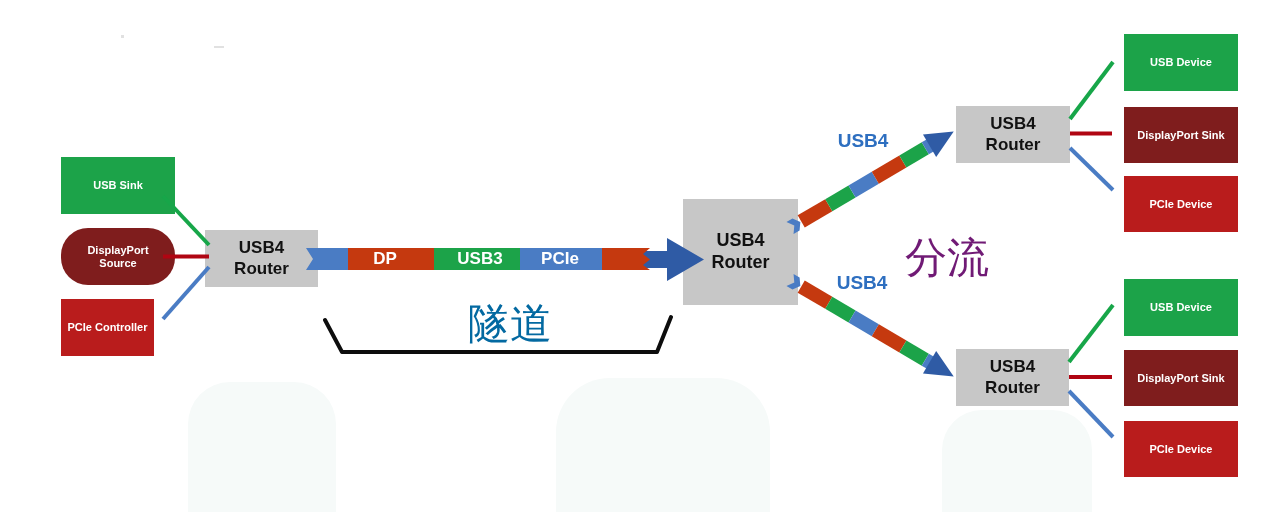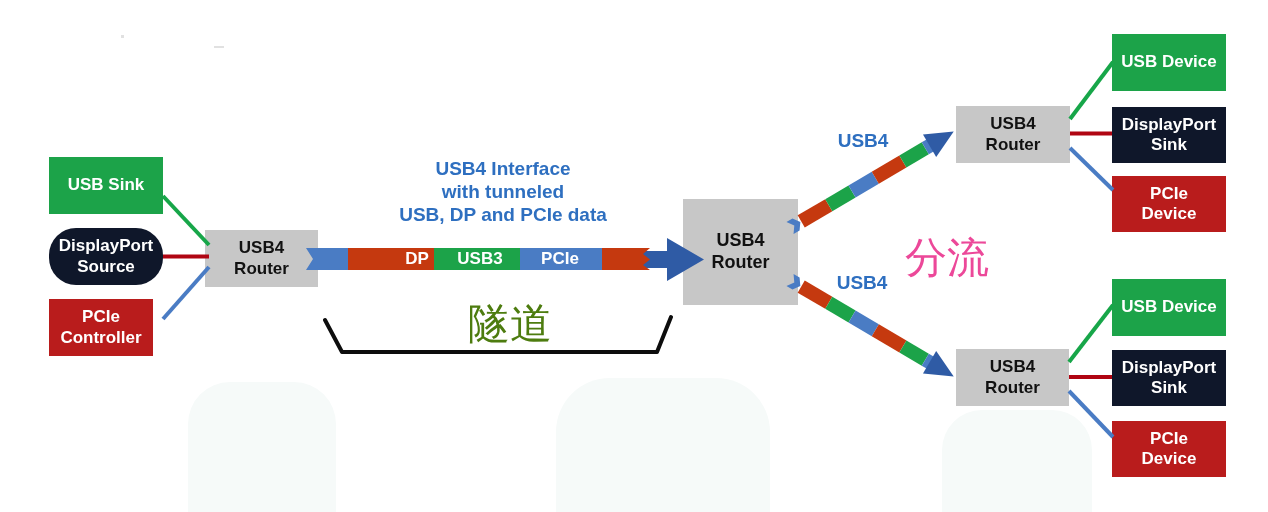--- a/index.html
+++ b/index.html
@@ -3,70 +3,70 @@
 <meta charset="utf-8">
 <style>
   html,body{margin:0;padding:0;background:#ffffff;}
   #canvas{
     position:relative;width:1268px;height:512px;overflow:hidden;background:#ffffff;
     font-family:"Liberation Sans","DejaVu Sans",sans-serif;
   }
   .blob{position:absolute;background:#f6faf9;z-index:0;}
   .box{
     position:absolute;z-index:2;display:flex;align-items:center;justify-content:center;
-    text-align:center;color:#ffffff;font-weight:700;font-size:17px;line-height:1.18;
+    text-align:center;color:#ffffff;font-weight:700;font-size:11px;line-height:1.18;margin-left:12px;
   }
   .box .inner{width:96px;}
   .router{
     position:absolute;z-index:2;background:#c7c7c7;display:flex;flex-direction:column;
     align-items:center;justify-content:center;text-align:center;color:#111111;
     font-weight:700;font-size:17px;line-height:1.2;
   }
   .router.big{font-size:18px;}
   .green{background:#1ca349;}
-  .red{background:#0f172a;}
+  .red{background:#7f1d1d;}
   .blue{background:#b91c1c;}
   svg.overlay{position:absolute;left:0;top:0;z-index:5;}
   .band-label{
     position:absolute;z-index:10;display:flex;align-items:center;justify-content:center;
     color:#ffffff;font-weight:700;font-size:17px;
   }
   .caption{
     position:absolute;z-index:10;text-align:center;color:#2e6fc0;font-weight:700;
     font-size:19px;line-height:23px;
   }
   .link-label{
     position:absolute;z-index:10;color:#2e6fc0;font-weight:700;font-size:19px;text-align:center;
   }
   .cjk{
     position:absolute;z-index:10;font-size:42px;line-height:1.05;text-align:center;
     font-family:"Liberation Sans","DejaVu Sans",sans-serif;
   }
-  .cjk.tunnel{color:#4d7c0f;}
-  .cjk.split{color:#ec4899;}
+  .cjk.tunnel{color:#0369a1;}
+  .cjk.split{color:#701a75;}
   .speck{position:absolute;background:#c9c9c9;opacity:.55;z-index:1;}
 </style>
 </head>
 <body>
 
 <div id="canvas">
 
   <div class="blob" style="left:188px;top:382px;width:148px;height:130px;border-radius:42px 42px 0 0;"></div>
   <div class="blob" style="left:556px;top:378px;width:214px;height:134px;border-radius:54px 54px 0 0;"></div>
   <div class="blob" style="left:942px;top:410px;width:150px;height:102px;border-radius:40px 40px 0 0;"></div>
   <div class="speck" style="left:121px;top:35px;width:3px;height:3px;"></div>
   <div class="speck" style="left:214px;top:46px;width:10px;height:2px;"></div>
 
   <div class="box green" style="left:49px;top:157px;width:114px;height:57px;">
     <div class="inner">USB Sink</div>
   </div>
   <div class="box red" style="left:49px;top:228px;width:114px;height:57px;border-radius:27px;">
     <div class="inner">DisplayPort Source</div>
   </div>
-  <div class="box blue" style="left:49px;top:299px;width:104px;height:57px;">
+  <div class="box blue" style="left:49px;top:299px;width:93px;height:57px;">
     <div class="inner">PCIe Controller</div>
   </div>
 
   <div class="router" style="left:205px;top:230px;width:113px;height:57px;">
     <span>USB4</span>
     <span>Router</span>
   </div>
 
   <div class="router big" style="left:683px;top:199px;width:115px;height:106px;">
     <span>USB4</span>
@@ -141,29 +141,24 @@
       <rect x="72" y="-7" width="27" height="14" fill="#4a7cc4"></rect>
       <rect x="99" y="-7" width="32" height="14" fill="#c5390f"></rect>
       <rect x="131" y="-7" width="26" height="14" fill="#1ca349"></rect>
       <rect x="157" y="-7" width="12" height="14" fill="#4a7cc4"></rect>
       <polygon points="162,-13 190,0 162,13" fill="#2f5ba5"></polygon>
     </g>
 
     <polyline points="325,320 342,352 657,352 671,317" fill="none" stroke="#0d0d0d" stroke-width="4" stroke-linecap="round" stroke-linejoin="round"></polyline>
   </svg>
 
-  <div class="band-label" style="left:348px;top:248px;width:74px;height:22px;padding-left:32px;">DP</div>
+  <div class="band-label" style="left:348px;top:248px;width:74px;height:22px;">DP</div>
   <div class="band-label" style="left:434px;top:248px;width:92px;height:22px;">USB3</div>
   <div class="band-label" style="left:520px;top:248px;width:80px;height:22px;">PCIe</div>
 
-  <div class="caption" style="left:363px;top:157px;width:280px;">
-    <div>USB4 Interface</div>
-    <div>with tunneled</div>
-    <div>USB, DP and PCIe data</div>
-  </div>
 
   <div class="link-label" style="left:833px;top:130px;width:60px;">USB4</div>
   <div class="link-label" style="left:832px;top:272px;width:60px;">USB4</div>
 
   <div class="cjk tunnel" style="left:430px;top:302px;width:160px;">隧道</div>
   <div class="cjk split" style="left:867px;top:236px;width:160px;">分流</div>
 
 </div>
 
 </body></html>

